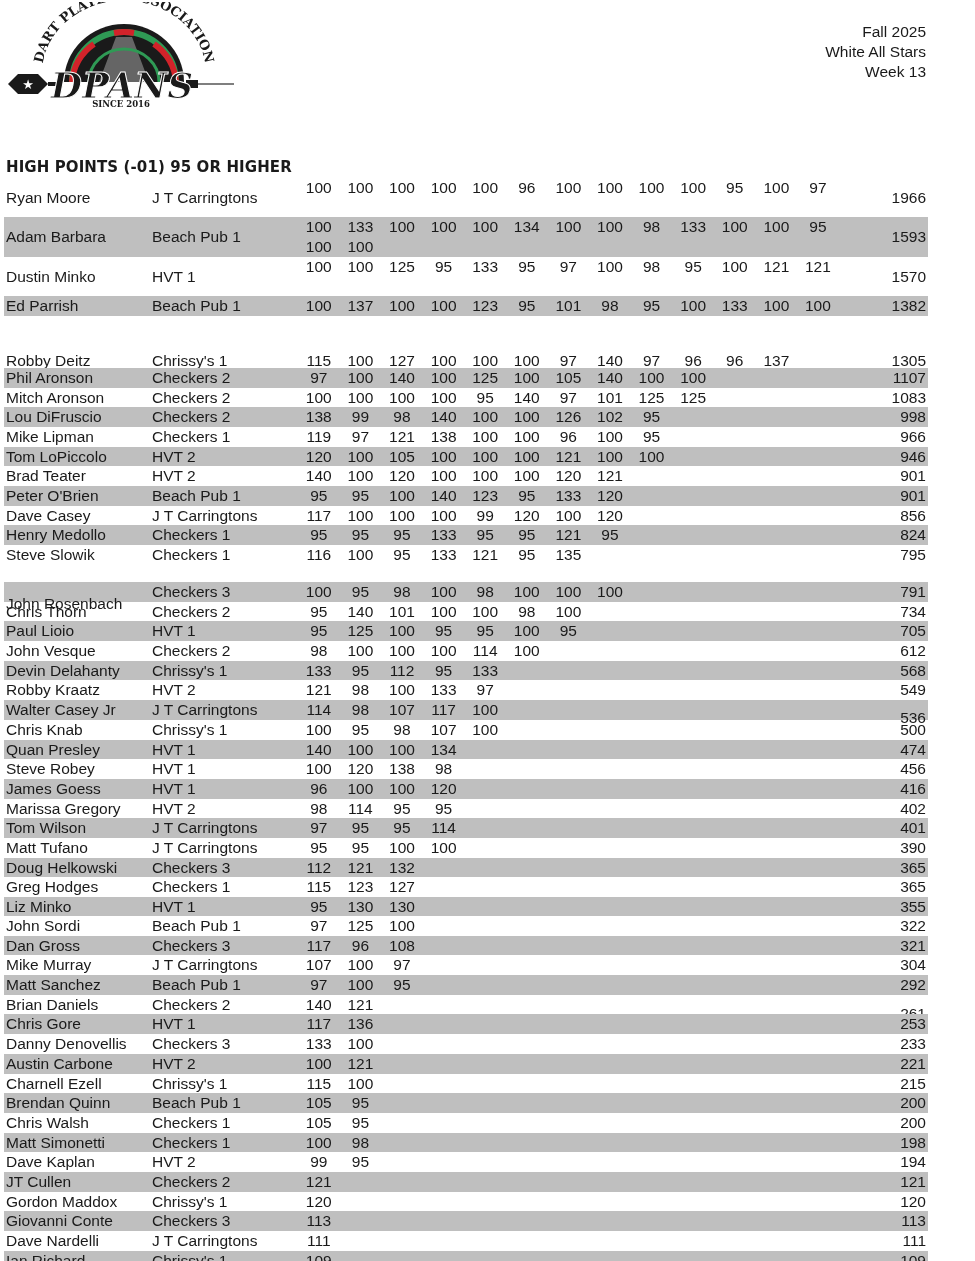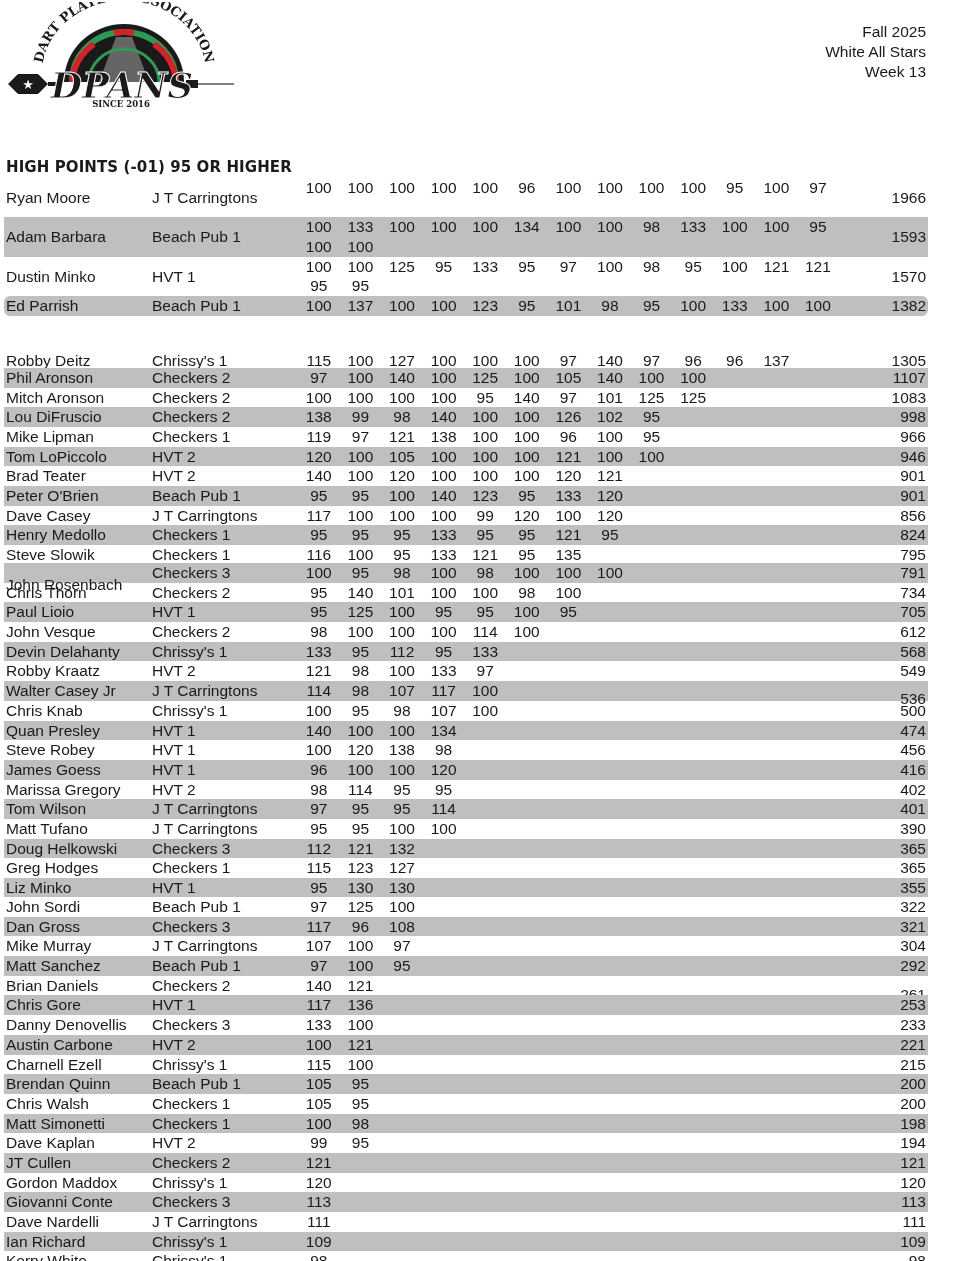--- a/index.html
+++ b/index.html
@@ -76,25 +76,24 @@
         <div class="score-line"><span class="score">100</span><span class="score">133</span><span class="score">100</span><span class="score">100</span><span class="score">100</span><span class="score">134</span><span class="score">100</span><span class="score">100</span><span class="score">98</span><span class="score">133</span><span class="score">100</span><span class="score">100</span><span class="score">95</span></div>
         <div class="score-line"><span class="score">100</span><span class="score">100</span></div>
       </div>
       <span class="total" style="top: 9.85px; line-height: 19.7px;">1593</span>
     </div>
     <div class="row" style="height: 39.4px;">
       <span class="name" style="top: 9.85px; line-height: 19.7px;">Dustin Minko</span>
       <span class="team" style="top: 9.85px; line-height: 19.7px;">HVT 1</span>
       <div class="scores">
         <div class="score-line"><span class="score">100</span><span class="score">100</span><span class="score">125</span><span class="score">95</span><span class="score">133</span><span class="score">95</span><span class="score">97</span><span class="score">100</span><span class="score">98</span><span class="score">95</span><span class="score">100</span><span class="score">121</span><span class="score">121</span></div>
-        <div class="score-line"><span class="score">95</span><span class="score">95</span></div>
       </div>
       <span class="total" style="top: 9.85px; line-height: 19.7px;">1570</span>
     </div>
-    <div class="row shaded" style="height: 19.7px; border-radius: 6px;">
+    <div class="row shaded" style="height: 19.7px;">
       <span class="name" style="top: 0px; line-height: 19.7px;">Ed Parrish</span>
       <span class="team" style="top: 0px; line-height: 19.7px;">Beach Pub 1</span>
       <div class="scores">
         <div class="score-line"><span class="score">100</span><span class="score">137</span><span class="score">100</span><span class="score">100</span><span class="score">123</span><span class="score">95</span><span class="score">101</span><span class="score">98</span><span class="score">95</span><span class="score">100</span><span class="score">133</span><span class="score">100</span><span class="score">100</span></div>
       </div>
       <span class="total" style="top: 0px; line-height: 19.7px;">1382</span>
     </div>
     <div class="row" style="height: 17px; margin-top: 35px;">
       <span class="name" style="top: 0px; line-height: 19.7px;">Robby Deitz</span>
       <span class="team" style="top: 0px; line-height: 19.7px;">Chrissy's 1</span>
@@ -168,21 +167,21 @@
       <span class="total" style="top: 0px; line-height: 19.7px;">856</span>
     </div>
     <div class="row shaded" style="height: 19.7px;">
       <span class="name" style="top: 0px; line-height: 19.7px;">Henry Medollo</span>
       <span class="team" style="top: 0px; line-height: 19.7px;">Checkers 1</span>
       <div class="scores">
         <div class="score-line"><span class="score">95</span><span class="score">95</span><span class="score">95</span><span class="score">133</span><span class="score">95</span><span class="score">95</span><span class="score">121</span><span class="score">95</span></div>
       </div>
       <span class="total" style="top: 0px; line-height: 19.7px;">824</span>
     </div>
-    <div class="row" style="height: 18px;">
+    <div class="row" style="height: 37px;">
       <span class="name" style="top: 0px; line-height: 19.7px;">Steve Slowik</span>
       <span class="team" style="top: 0px; line-height: 19.7px;">Checkers 1</span>
       <div class="scores">
         <div class="score-line"><span class="score">116</span><span class="score">100</span><span class="score">95</span><span class="score">133</span><span class="score">121</span><span class="score">95</span><span class="score">135</span></div>
       </div>
       <span class="total" style="top: 0px; line-height: 19.7px;">795</span>
     </div>
     <div class="row shaded" style="height: 19.7px;">
       <span class="name" style="top: 0px; line-height: 19.7px; margin-top: 12px;">John Rosenbach</span>
       <span class="team" style="top: 0px; line-height: 19.7px;">Checkers 3</span>

